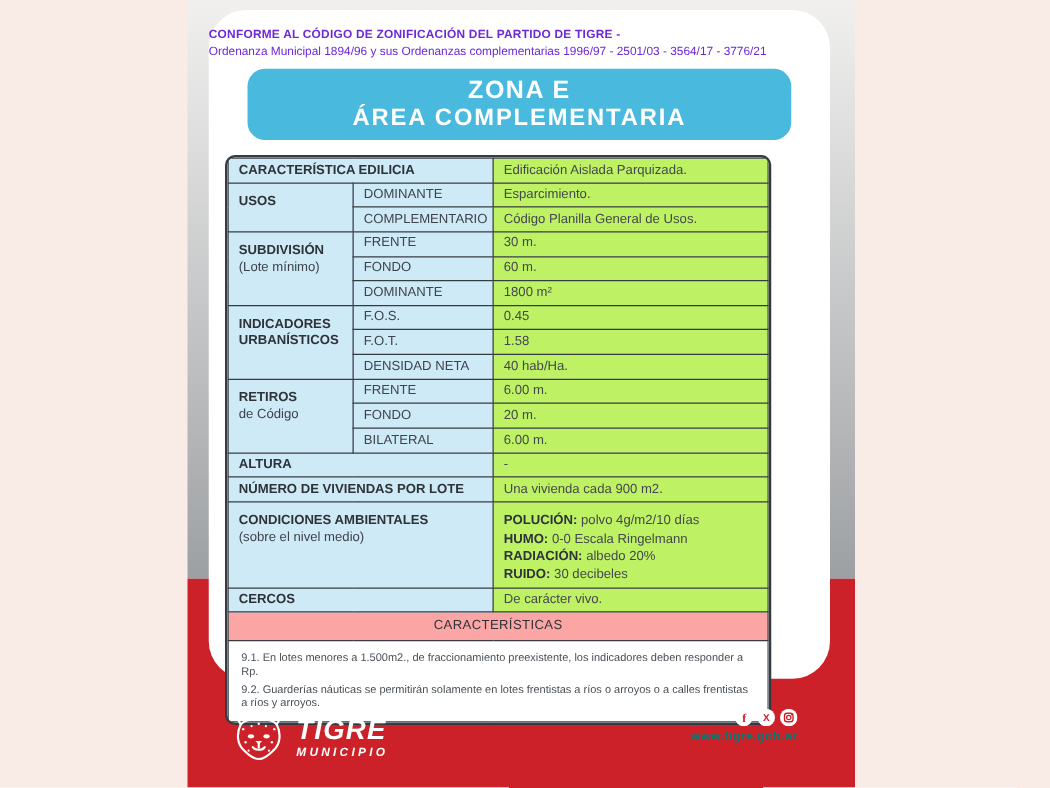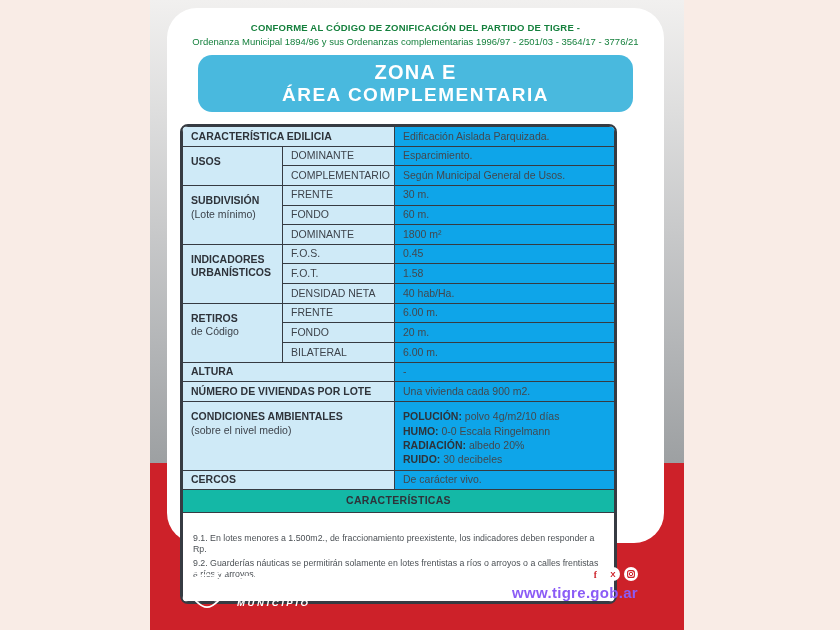--- a/index.html
+++ b/index.html
@@ -7,54 +7,54 @@
   body { font-family:"Liberation Sans", sans-serif; background:#f9ece6; position:relative; overflow:hidden; }
   .stage { position:absolute; left:0; top:0; width:840px; height:630px; }
 
   .panel-gray { position:absolute; left:150px; top:0; width:534px; height:463px;
     background:linear-gradient(180deg,#f1f0ef 0%,#dddddd 25%,#b3b5b7 75%,#9da0a2 100%); }
   .panel-red  { position:absolute; left:150px; top:463px; width:534px; height:167px; background:#cd2129; }
 
   .card { position:absolute; left:167px; top:8px; width:497px; height:535px; background:#ffffff; border-radius:30px; }
   .tail { position:absolute; left:210px; top:541px; width:70px; height:28px; }
 
-  .doc-head { position:absolute; left:0; top:14px; width:100%; text-align:center; color:#15803d; }
+  .doc-head { position:absolute; left:0; top:14px; width:100%; text-align:left; color:#6d28d9; }
   .doc-head .l1 { font-size:9.5px; font-weight:bold; letter-spacing:0.2px; }
   .doc-head .l2 { font-size:9.5px; margin-top:3px; }
 
   .banner { position:absolute; left:31px; top:47px; width:435px; height:57px; background:#49b9de;
     border-radius:14px; color:#ffffff; text-align:center; display:flex; flex-direction:column;
     justify-content:center; line-height:1.2; }
   .banner .zt { font-size:20px; font-weight:bold; letter-spacing:1.2px; }
   .banner .zs { font-size:19px; font-weight:bold; letter-spacing:1.5px; }
 
   .tbl-wrap { position:absolute; left:13px; top:116px; width:437px; border:2px solid #363b42;
     border-radius:8px; overflow:hidden; background:#fff; }
   table { border-collapse:collapse; width:100%; font-size:10.5px; color:#43484e; table-layout:fixed; }
   td { border:1.5px solid #363b42; padding:2.5px 8px; line-height:1.3; }
   td.lab { background:#cfeaf7; font-weight:bold; color:#2e333a; }
   td.vtop { vertical-align:top; padding-top:8px; }
   td.lab .subl { font-weight:normal; color:#3d434b; }
   td.sub { background:#cfeaf7; font-weight:normal; color:#3d434b; }
-  td.val { background:#0ea5e9; }
-  td.caract { background:#14b8a6; text-align:center; font-weight:bold; color:#2e333a; padding:4px; letter-spacing:0.3px; }
-  td.notes { background:#ffffff; font-size:8.8px; color:#4b5055; padding:18px 10px; }
+  td.val { background:#bef264; }
+  td.caract { background:#fca5a5; text-align:center; font-weight:normal; color:#2e333a; padding:4px; letter-spacing:0.3px; }
+  td.notes { background:#ffffff; font-size:8.8px; color:#4b5055; padding:6px 10px; }
   td.notes div { margin:2px 0; }
   .cond-line { margin:0.5px 0; }
   .cond-line b { color:#2e333a; }
 
   .footer-logo { position:absolute; left:185px; top:568px; display:flex; align-items:center;font-style:italic; }
   .footer-logo svg { display:block; }
   .brand-text { margin-left:8px; color:#ffffff; }
   .brand-text .t { font-size:22px; font-weight:bold; letter-spacing:1px; line-height:1; }
   .brand-text .m { font-size:9.5px; font-weight:bold; letter-spacing:2.6px; margin-top:2px; }
 
   .footer-right { position:absolute; right:202px; top:567px; text-align:right; }
   .socials { display:flex; justify-content:flex-end; gap:4px; }
-  .url { color:#8b5cf6; font-weight:bold; font-size:15px; margin-top:3px; letter-spacing:0.3px; }
+  .url { color:#0f766e; font-weight:bold; font-size:10px; margin-top:3px; letter-spacing:0.3px; }
 </style>
 </head>
 <body>
 
 <div class="stage">
 
   <div class="panel-gray"></div>
   <div class="panel-red"></div>
 
   <svg class="tail" viewBox="0 0 70 28">
@@ -85,21 +85,21 @@
           <td class="lab" colspan="2">CARACTERÍSTICA EDILICIA</td>
           <td class="val">Edificación Aislada Parquizada.</td>
         </tr>
         <tr>
           <td class="lab vtop" rowspan="2">USOS</td>
           <td class="sub">DOMINANTE</td>
           <td class="val">Esparcimiento.</td>
         </tr>
         <tr>
           <td class="sub">COMPLEMENTARIO</td>
-          <td class="val">Según Municipal General de Usos.</td>
+          <td class="val">Código Planilla General de Usos.</td>
         </tr>
         <tr>
           <td class="lab vtop" rowspan="3">
             <div>SUBDIVISIÓN</div>
             <div class="subl">(Lote mínimo)</div>
           </td>
           <td class="sub">FRENTE</td>
           <td class="val">30 m.</td>
         </tr>
         <tr>

